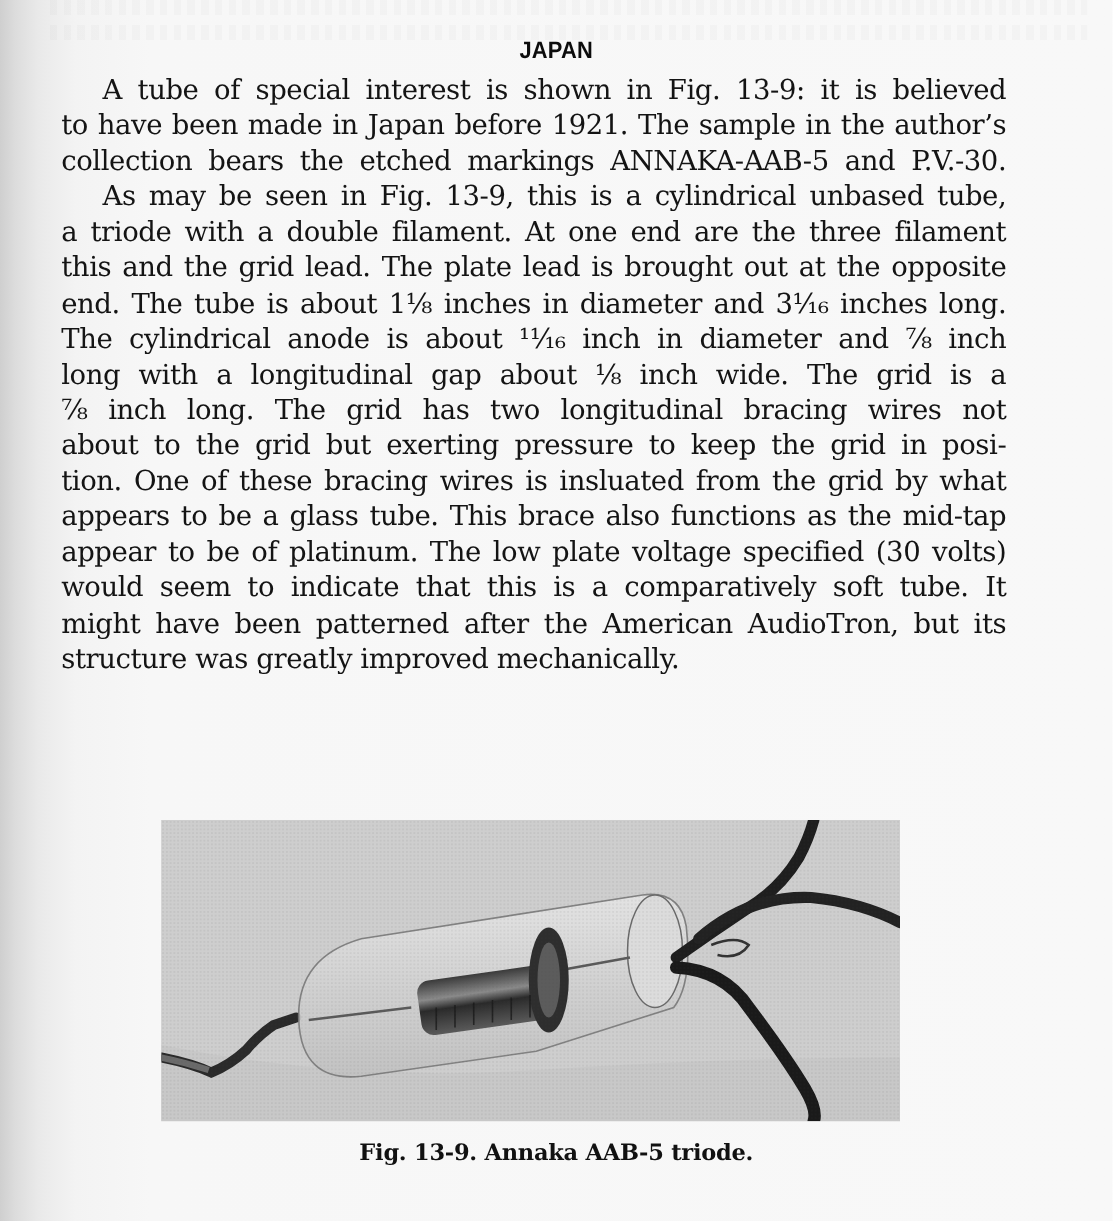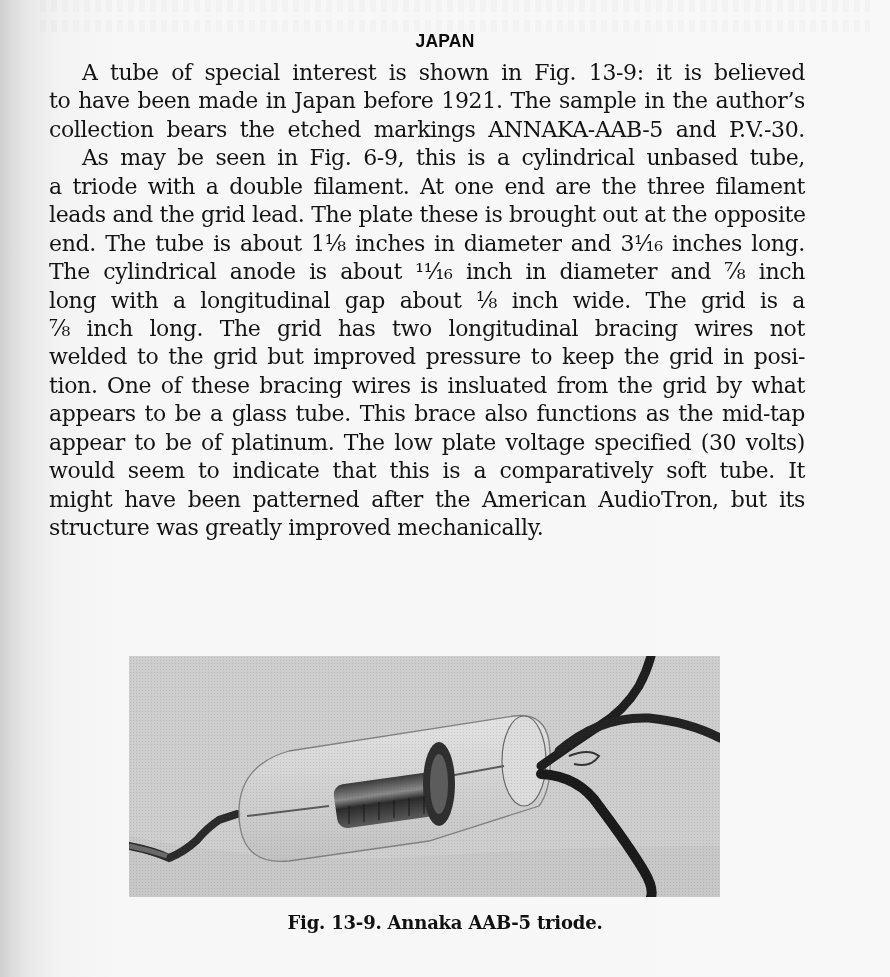--- a/index.html
+++ b/index.html
@@ -93,28 +93,28 @@
 <body>
 
 <div class="bleed"></div>
 
 <div class="section-heading">JAPAN</div>
 
 <div class="body-text" id="body-text">
     <div class="line indent">A tube of special interest is shown in Fig. 13-9: it is believed</div>
     <div class="line">to have been made in Japan before 1921. The sample in the author’s</div>
     <div class="line">collection bears the etched markings ANNAKA-AAB-5 and P.V.-30.</div>
-    <div class="line indent">As may be seen in Fig. 6-9, this is a cylindrical unbased tube,</div>
+    <div class="line indent">As may be seen in Fig. 13-9, this is a cylindrical unbased tube,</div>
     <div class="line">a triode with a double filament. At one end are the three filament</div>
-    <div class="line">leads and the grid lead. The plate these is brought out at the opposite</div>
+    <div class="line">this and the grid lead. The plate lead is brought out at the opposite</div>
     <div class="line">end. The tube is about 1⅛ inches in diameter and 3¹⁄₁₆ inches long.</div>
     <div class="line">The cylindrical anode is about ¹¹⁄₁₆ inch in diameter and ⅞ inch</div>
     <div class="line">long with a longitudinal gap about ⅛ inch wide. The grid is a</div>
     <div class="line">⅞ inch long. The grid has two longitudinal bracing wires not</div>
-    <div class="line">welded to the grid but improved pressure to keep the grid in posi-</div>
+    <div class="line">about to the grid but exerting pressure to keep the grid in posi-</div>
     <div class="line">tion. One of these bracing wires is insluated from the grid by what</div>
     <div class="line">appears to be a glass tube. This brace also functions as the mid-tap</div>
     <div class="line">appear to be of platinum. The low plate voltage specified (30 volts)</div>
     <div class="line">would seem to indicate that this is a comparatively soft tube. It</div>
     <div class="line">might have been patterned after the American AudioTron, but its</div>
     <div class="line last">structure was greatly improved mechanically.</div>
   </div>
 
 <div class="figure">
   <svg viewBox="0 0 591 241" preserveAspectRatio="none">

